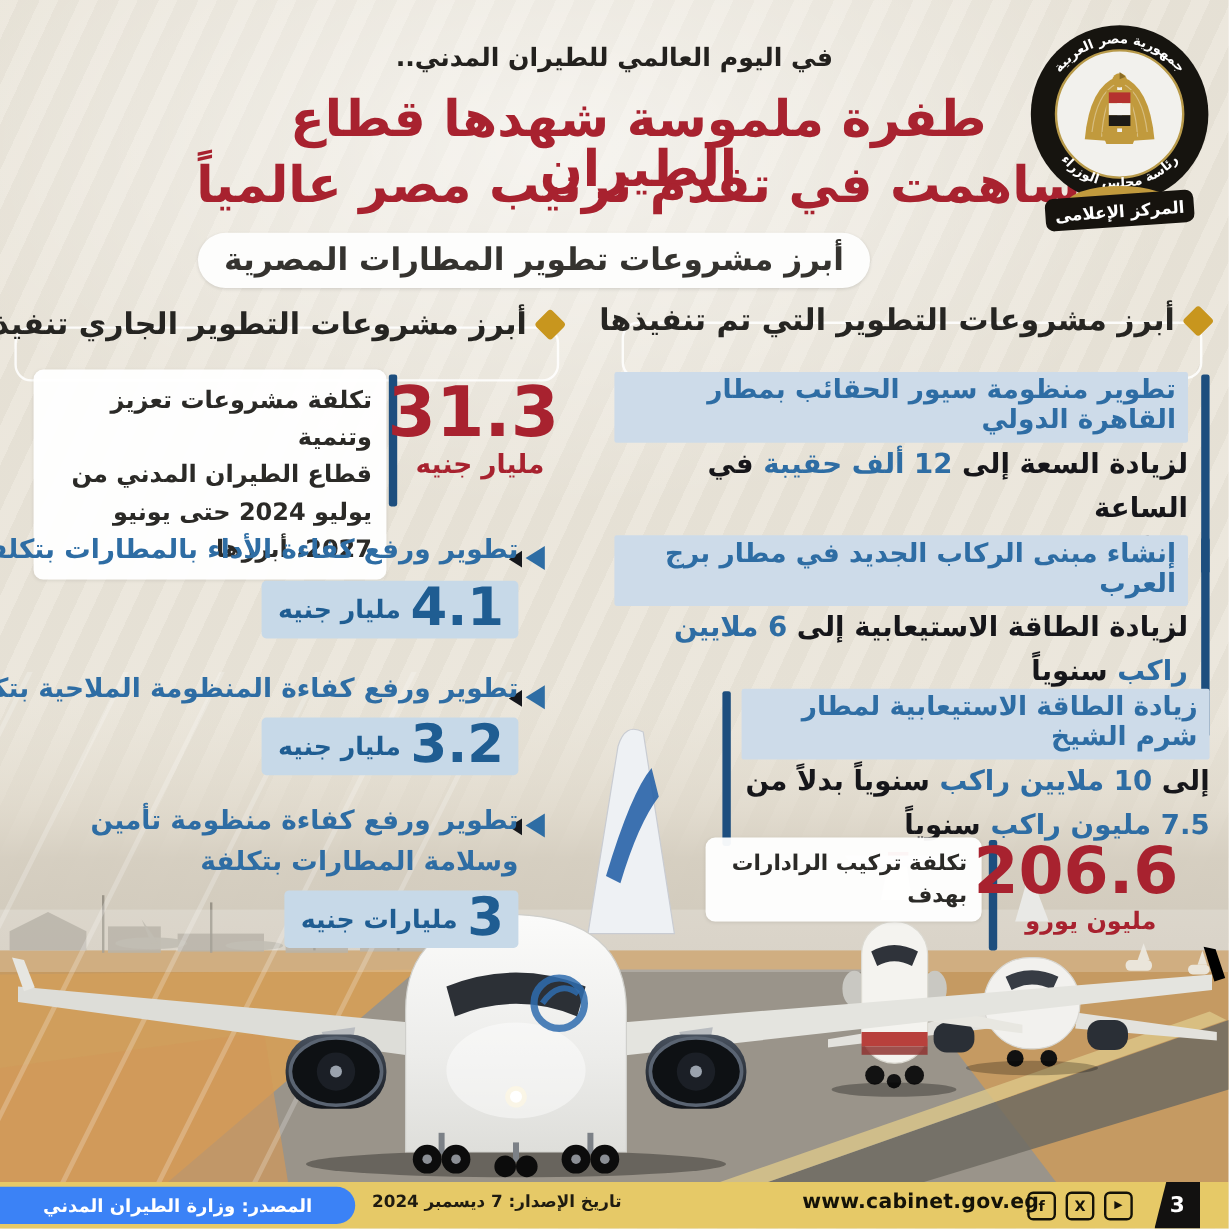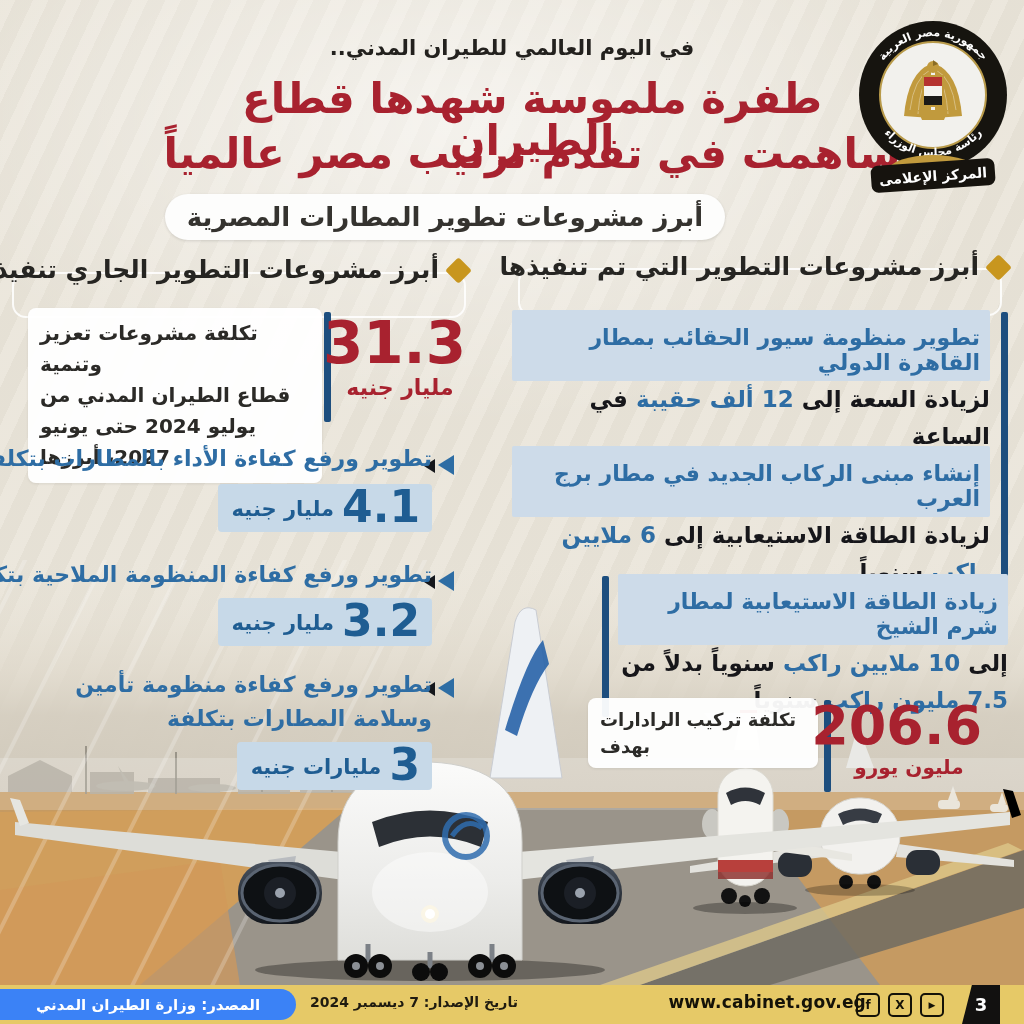--- a/index.html
+++ b/index.html
@@ -26,26 +26,26 @@
   .colhead{position:absolute;font-size:25px;font-weight:bold;color:#262522;white-space:nowrap;}
   .colhead .diamond{display:inline-block;width:19px;height:19px;background:#c8961e;
     transform:rotate(45deg);margin:0 0 0 10px;border-radius:3px;vertical-align:-2px;}
   .deco-box{position:absolute;border:2px solid rgba(255,255,255,.85);border-radius:14px;}
   
   .rblock{position:absolute;right:16px;width:478px;padding-right:18px;text-align:right;}
   .rblock .vbar{position:absolute;top:2px;bottom:2px;width:7px;background:#1d4e7e;border-radius:2px;}
   .vbar-right{right:0;}
   .vbar-left{left:0;}
   .hl-title{display:inline-block;background:#cddbe9;color:#2e6da4;font-size:22px;font-weight:bold;
-    padding:15px 10px 6px 14px;border-radius:2px;}
+    padding:3px 10px 6px 14px;border-radius:2px;}
   .bline{font-size:23px;font-weight:bold;color:#16161a;line-height:37px;}
   .blue{color:#2e6da4;}
   
   .stat-card{position:absolute;background:rgba(255,255,255,.95);border-radius:8px;
-    text-align:left;font-weight:bold;color:#2b2a27;box-shadow:0 1px 3px rgba(0,0,0,.08);}
+    text-align:right;font-weight:bold;color:#2b2a27;box-shadow:0 1px 3px rgba(0,0,0,.08);}
   .stat-bar{position:absolute;width:7px;background:#1d4e7e;border-radius:2px;}
   .stat-num{position:absolute;text-align:center;color:#a8222f;font-weight:bold;}
   .stat-num .big{display:block;line-height:.95;}
   .stat-num .unit{display:block;font-weight:bold;}
   
   .litem{position:absolute;white-space:nowrap;font-size:22px;font-weight:bold;color:#2e6da4;text-align:right;}
   .arrow-bullet{position:absolute;width:0;height:0;border-top:10px solid transparent;
     border-bottom:10px solid transparent;border-right:16px solid #2e6da4;}
   .arrow-bullet::after{content:"";position:absolute;left:-14px;top:-6px;width:0;height:0;
     border-top:7px solid transparent;border-bottom:7px solid transparent;border-right:11px solid #15171c;}

